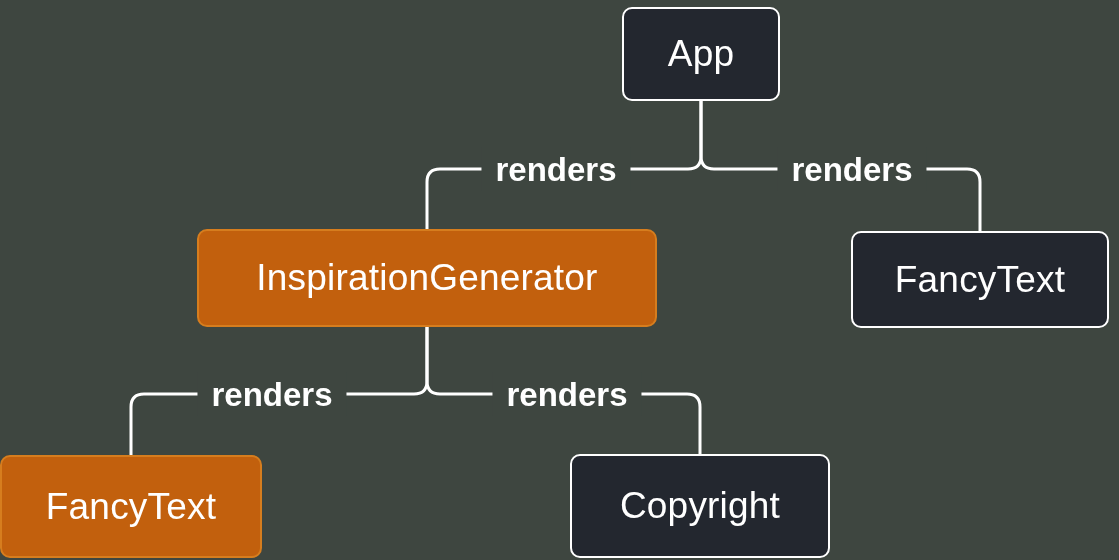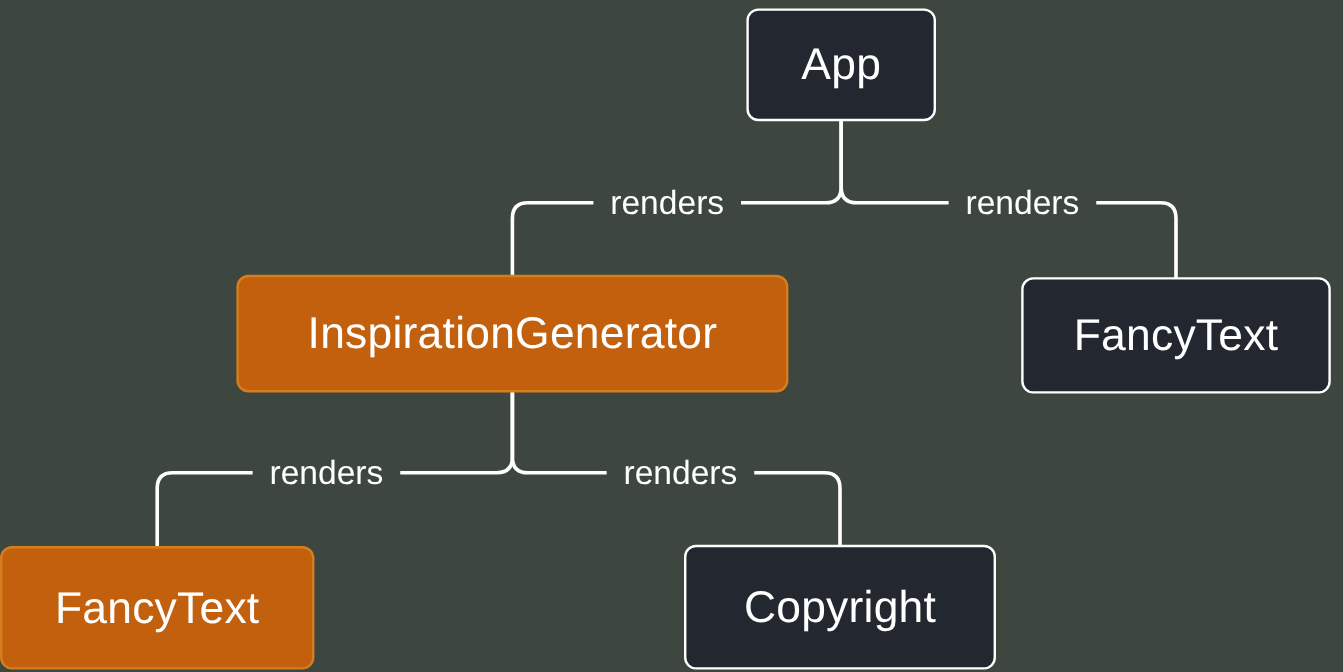--- a/index.html
+++ b/index.html
@@ -51,22 +51,22 @@
   .node.orange {
     background: var(--node-orange-fill, #c2600d);
     border: 2px solid var(--node-orange-border, #d67d1e);
     text-align: right;
   }
   .edge-label {
     position: absolute;
     transform: translate(-50%, -50%);
     background: var(--background, #3e4640);
     color: var(--text, #ffffff);
-    font-size: 28px;
-    font-weight: 400;
+    font-size: 33px;
+    font-weight: 700;
     line-height: 1;
     padding: 5px 14px;
     white-space: nowrap;
     z-index: 3;
   }
 </style>
 </head>
 <body>
 
 <div class="canvas">

